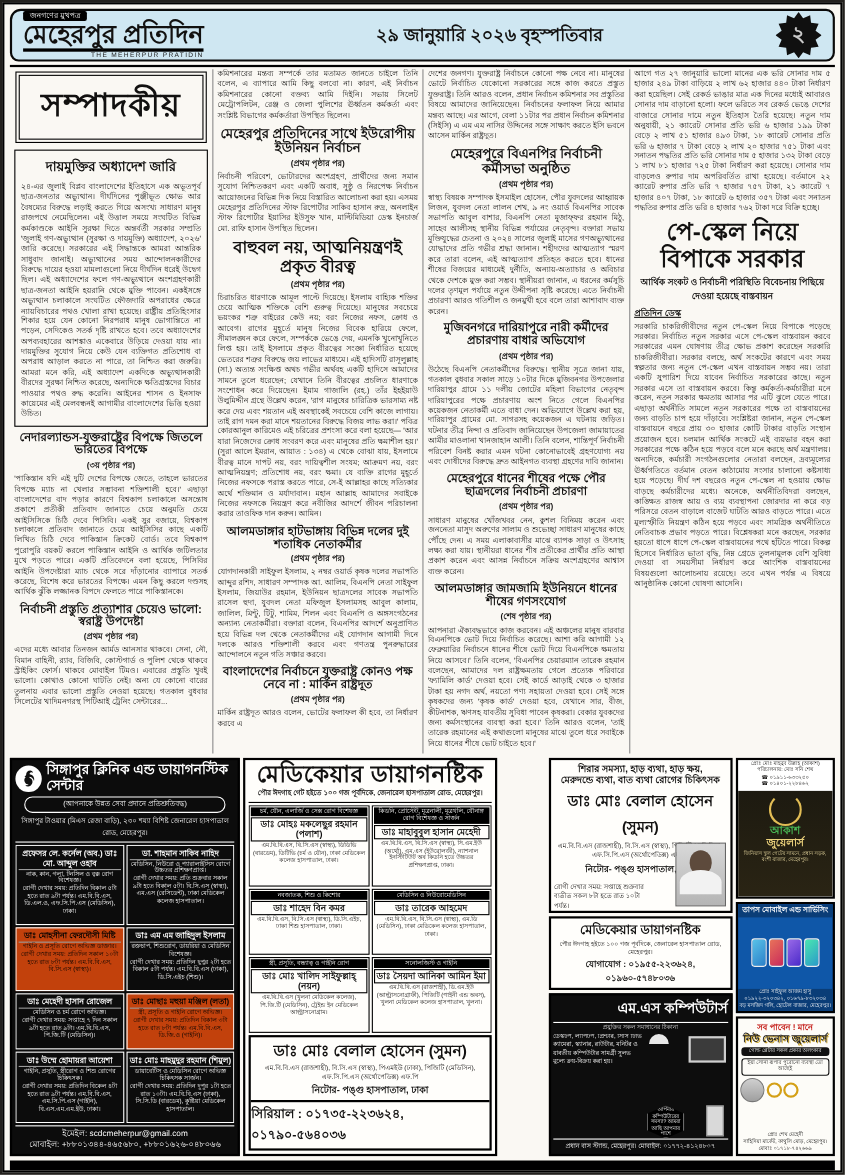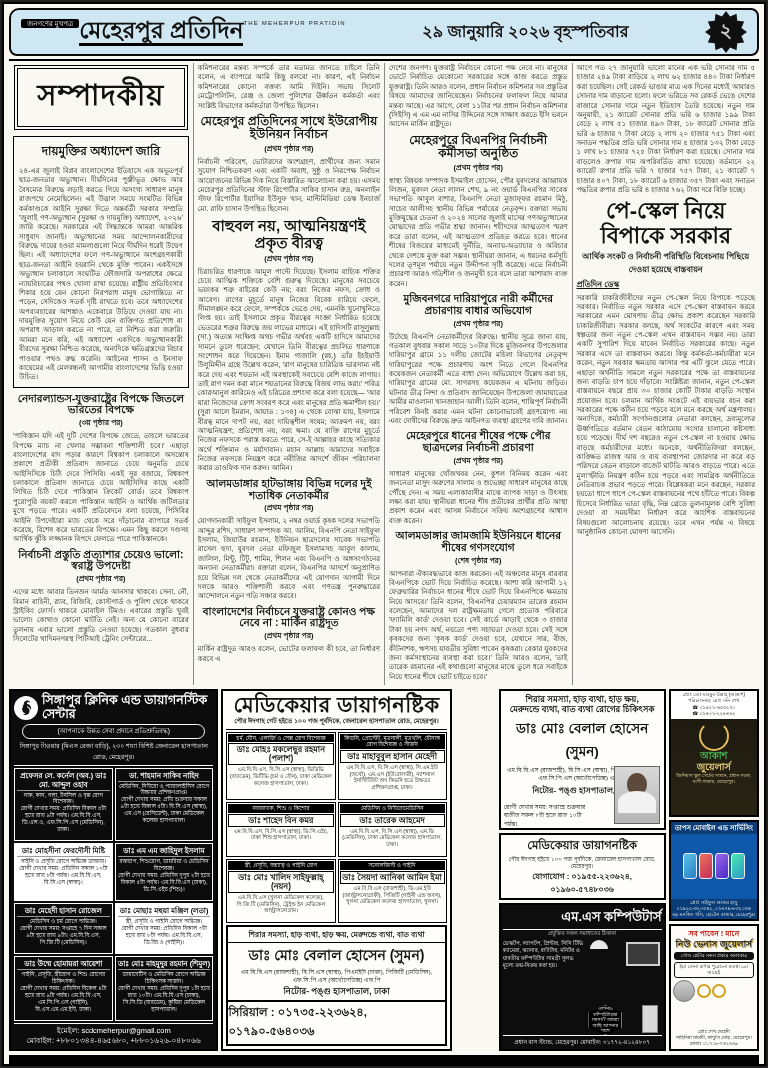--- a/index.html
+++ b/index.html
@@ -3,21 +3,21 @@
 <meta charset="utf-8">
 <style>
   html,body{margin:0;padding:0;}
   body{width:768px;height:1068px;overflow:hidden;background:#23211e;
        font-family:"Liberation Sans","DejaVu Sans",sans-serif;color:#121110;}
   .page{box-sizing:border-box;width:764px;height:1064px;margin:2px auto;
         background:#faf8f3;border:2px solid #000;padding:4px 5px 0 5px;position:relative;}
   
   .masthead{height:48px;background:#cfe7f2;border:2px solid #0a0a0a;border-radius:10px 8px 8px 8px;
             display:flex;align-items:center;padding:2px 10px;box-sizing:border-box;}
-  .brand{display:flex;flex-direction:row;line-height:1;}
+  .brand{display:flex;flex-direction:column;line-height:1;}
   .brand-tagline{background:#000;color:#fff;font-size:7px;padding:1px 6px;border-radius:2px;
                  align-self:flex-start;margin-bottom:1px;}
   .brand-title{font-size:23px;font-weight:bold;letter-spacing:0;border-bottom:3px solid #000;
                padding-bottom:1px;}
   .brand-sub{font-size:6px;letter-spacing:1.2px;text-align:right;margin-top:1px;color:#222;}
   .m-date{flex:1;text-align:center;font-size:16px;font-weight:bold;}
   .seal{width:42px;height:42px;background:#101010;display:flex;align-items:center;justify-content:center;
         clip-path:polygon(100% 50%,86.7% 59.8%,93.3% 75%,76.9% 76.9%,75% 93.3%,59.8% 86.7%,50% 100%,40.2% 86.7%,25% 93.3%,23.1% 76.9%,6.7% 75%,13.3% 59.8%,0% 50%,13.3% 40.2%,6.7% 25%,23.1% 23.1%,25% 6.7%,40.2% 13.3%,50% 0%,59.8% 13.3%,75% 6.7%,76.9% 23.1%,93.3% 25%,86.7% 40.2%);}
   .seal span{color:#c9c9c9;font-size:19px;font-weight:bold;}
   
@@ -40,21 +40,21 @@
   .ad{box-sizing:border-box;}
   .ad-a{width:30%;background:#0c0c0c;color:#fff;border:2px solid #000;padding:3px;display:flex;flex-direction:column;}
   .sg-head{display:flex;align-items:center;gap:4px;}
   .sg-logo{width:24px;height:24px;background:#fff;border-radius:50%;flex:none;display:flex;align-items:center;justify-content:center;}
   .sg-title{font-size:12.5px;font-weight:bold;line-height:1.1;}
   .sg-subtitle{font-size:6.5px;border:1px solid #fff;border-radius:8px;text-align:center;padding:1px 3px;margin:2px 8px;}
   .sg-addr{font-size:6.3px;text-align:center;border-bottom:1px solid #fff;padding-bottom:2px;margin-bottom:2px;}
   .sg-grid{display:grid;grid-template-columns:1fr 1fr;gap:2px;flex:1;overflow:hidden;}
   .sg-box{border:1px solid #fff;padding:2px;font-size:5.6px;text-align:center;line-height:1.25;overflow:hidden;}
   .sg-name{font-size:7.2px;font-weight:bold;border-bottom:1px solid #9a9a9a;padding-bottom:1px;margin-bottom:1px;}
-  .sg-box.inv{background:#ffffff;color:#000;}
+  .sg-box.inv{background:#c2410c;color:#000;}
   .sg-foot{border-top:1px solid #fff;margin-top:2px;padding-top:2px;font-size:7.5px;text-align:center;line-height:1.35;}
   .ad-b{width:33%;border:2px solid #000;background:#fffefb;padding:3px;display:flex;flex-direction:column;}
   .mc-title{font-size:21px;font-weight:bold;text-align:center;letter-spacing:0.5px;line-height:1;}
   .mc-addr{font-size:6.3px;font-weight:bold;text-align:center;border-bottom:1.5px solid #000;padding:1px 0 2px;margin-bottom:2px;}
   .mc-grid{display:grid;grid-template-columns:1fr 1fr;gap:2px;flex:1;overflow:hidden;}
   .mc-cell{border:1px solid #000;padding:1px;overflow:hidden;}
   .mc-head{background:#000;color:#fff;font-size:5.6px;text-align:center;padding:1px;line-height:1.15;}
   .mc-name{font-size:8.2px;font-weight:bold;text-align:center;border:1px solid #000;margin:1px 0;padding:1px;line-height:1.1;}
   .mc-cred{font-size:5.4px;text-align:center;line-height:1.25;}
   .mc-banner{border:2px solid #000;margin-top:2px;}
@@ -305,21 +305,20 @@
           <div class="mc-name">ডাঃ মোঃ খালিদ সাইফুল্লাহ্ (নয়ন)</div>
           <div class="mc-cred">এম.বি.বি.এস (খুলনা মেডিকেল কলেজ), পি.জি.টি (মেডিসিন), ট্রেইন্ড ইন মেডিকেল আল্ট্রাসনোগ্রাম।</div>
         </div>
         <div class="mc-cell">
           <div class="mc-head">সনোলজিস্ট ও গাইনি</div>
           <div class="mc-name">ডাঃ সৈয়দা আনিকা আমিন ইমা</div>
           <div class="mc-cred">এম.বি.বি.এস (রাজশাহী), ডি.এম.ইউ (আল্ট্রাসনোগ্রাফী), পিজিটি (গাইনী এন্ড অবস), খুলনা মেডিকেল কলেজ হাসপাতাল, খুলনা।</div>
         </div>
       </div>
       <div class="mc-banner">
-        <div class="mc-strip">শিরার সমস্যা, হাড় ব্যথা, হাড় ক্ষয়, মেরুদন্ডে ব্যথা, বাত ব্যথা</div>
         <div class="mc-big-name">ডাঃ মোঃ বেলাল হোসেন (সুমন)</div>
         <div class="mc-bcred">এম.বি.বি.এস (রাজশাহী), বি.সি.এস (স্বাস্থ্য), পিএমইউ (ঢাকা), পিজিটি (মেডিসিন), এফ.সি.পি.এস (অর্থোপেডিক্স) এফ.পি</div>
         <div class="mc-hosp">নিটোর- পঙ্গু হাসপাতাল, ঢাকা</div>
         <div class="mc-serial">সিরিয়াল : ০১৭৩৫-২২৩৬২৪, ০১৭৯০-৫৬৪০৩৬</div>
       </div>
     </div>
 
     <div class="ad ad-c">
       <div class="belal">
         <div class="belal-l1">শিরার সমস্যা, হাড় ব্যথা, হাড় ক্ষয়,</div>

